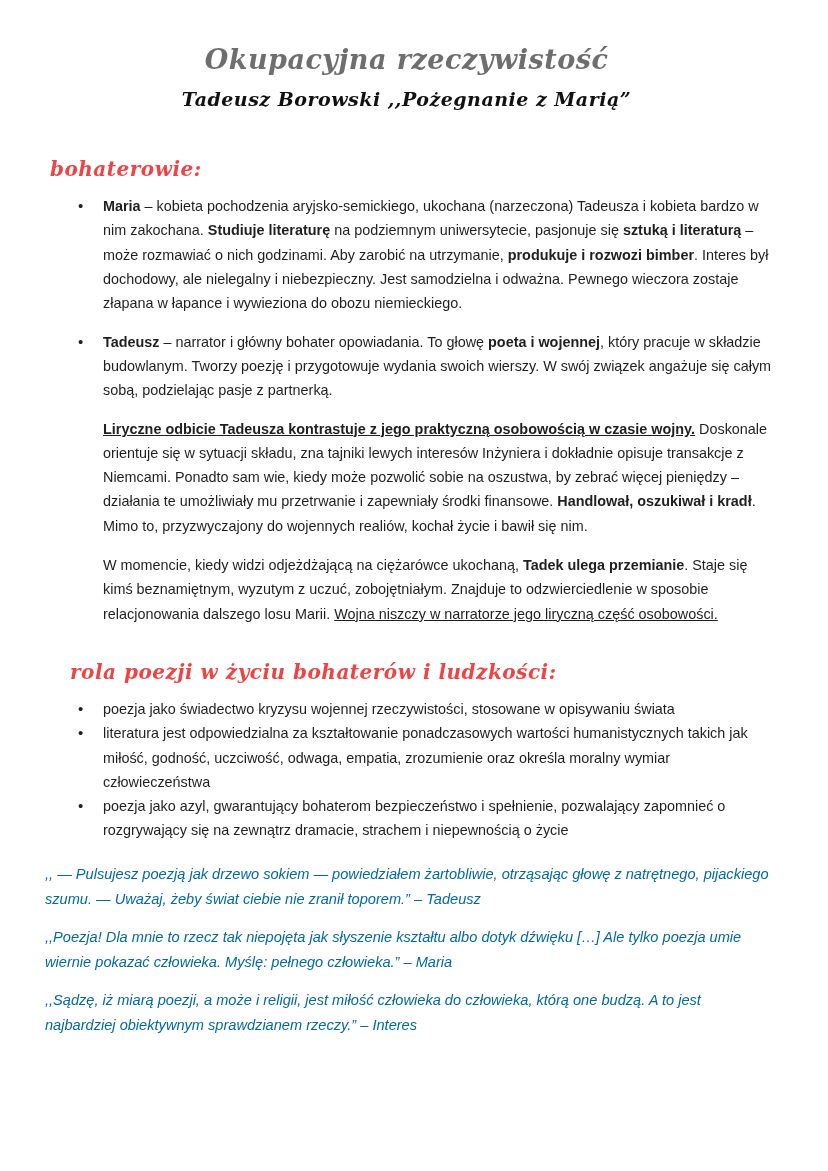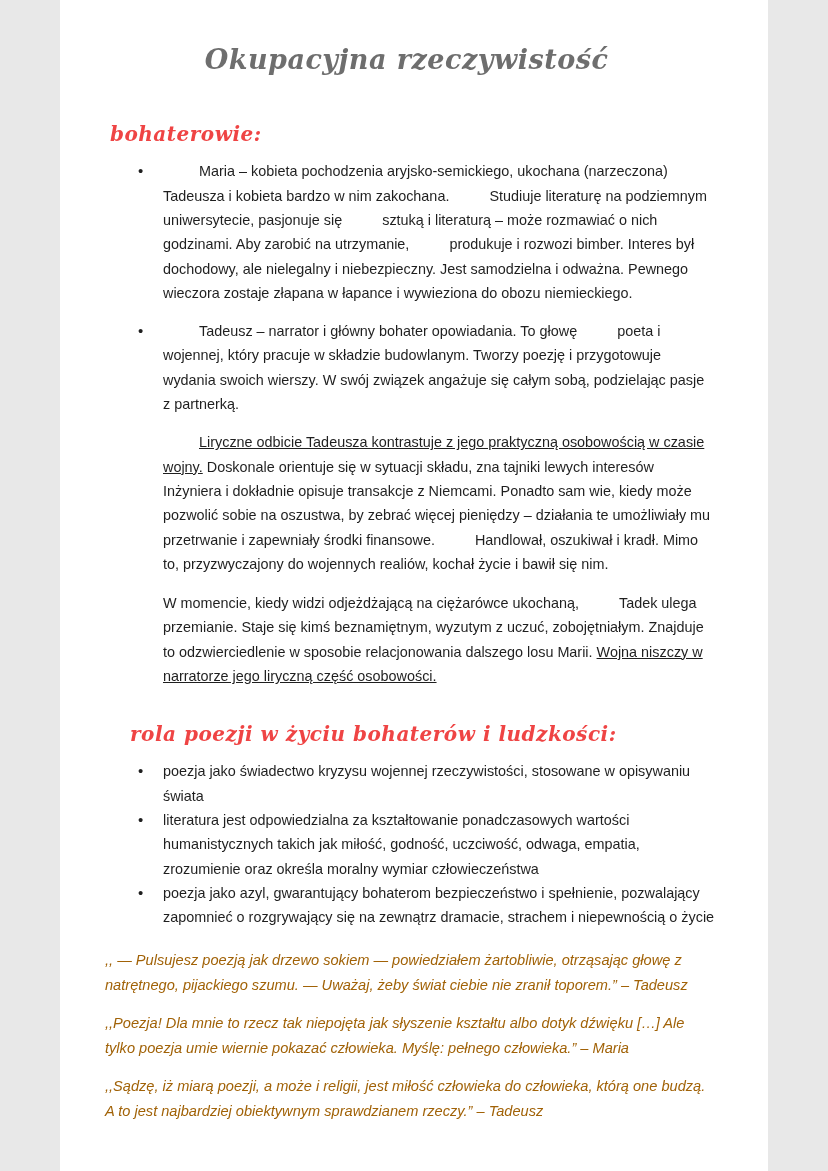--- a/index.html
+++ b/index.html
@@ -1,17 +1,17 @@
 <!DOCTYPE html>
 <html lang="pl"><head>
 <meta charset="utf-8">
 <style>
   html, body { margin: 0; padding: 0; background: #e8e8e8; }
   .page {
-    width: 708px;
+    width: 828px;
     height: 1171px;
     margin: 0 auto;
     background: #ffffff;
     font-family: "Liberation Sans", sans-serif;
     color: #1f1f1f;
     position: relative;
     overflow: hidden;
     box-sizing: border-box;
     padding: 44px 53px 40px 38px;
   }
@@ -73,34 +73,35 @@
   .indented-paragraph {
     margin: 14px 0 0 65px;
   }
   .para-transformation { margin-top: 15px; }
 
   .quote {
     font-style: italic;
     font-size: 14.6px;
     line-height: 25px;
     margin: 13px 0 0 7px;
-    color: #a16207;
+    color: #0369a1;
   }
   .quote:first-of-type { margin-top: 19px; }
 
-  .b { font-weight: normal; margin-left: 36px; }
+  .b { font-weight: bold; }
   .u { text-decoration: underline; }
 </style>
 </head>
 <body>
 
 <div class="page">
 
   <h1 class="doc-title script">Okupacyjna rzeczywistość</h1>
 
+  <h2 class="doc-subtitle script">Tadeusz Borowski ,,Pożegnanie z Marią”</h2>
 
   <section>
     <h3 class="section-heading script heading-characters">bohaterowie:</h3>
 
     <ul class="bullets body-text">
       <li><span class="b">Maria</span><span> – kobieta pochodzenia aryjsko-semickiego, ukochana (narzeczona) Tadeusza i kobieta bardzo w nim zakochana. </span><span class="b">Studiuje literaturę</span><span> na podziemnym uniwersytecie, pasjonuje się </span><span class="b">sztuką i literaturą</span><span> – może rozmawiać o nich godzinami. Aby zarobić na utrzymanie, </span><span class="b">produkuje i rozwozi bimber</span><span>. Interes był dochodowy, ale nielegalny i niebezpieczny. Jest samodzielna i odważna. Pewnego wieczora zostaje złapana w łapance i wywieziona do obozu niemieckiego.</span></li>
       <li><span class="b">Tadeusz</span><span> – narrator i główny bohater opowiadania. To głowę </span><span class="b">poeta i wojennej</span><span>, który pracuje w składzie budowlanym. Tworzy poezję i przygotowuje wydania swoich wierszy. W swój związek angażuje się całym sobą, podzielając pasje z partnerką.</span></li>
     </ul>
 
     <p class="body-text indented-paragraph"><span class="b u">Liryczne odbicie Tadeusza kontrastuje z jego praktyczną osobowością w czasie wojny.</span><span> Doskonale orientuje się w sytuacji składu, zna tajniki lewych interesów Inżyniera i dokładnie opisuje transakcje z Niemcami. Ponadto sam wie, kiedy może pozwolić sobie na oszustwa, by zebrać więcej pieniędzy – działania te umożliwiały mu przetrwanie i zapewniały środki finansowe. </span><span class="b">Handlował, oszukiwał i kradł</span><span>. Mimo to, przyzwyczajony do wojennych realiów, kochał życie i bawił się nim.</span></p>
@@ -114,16 +115,16 @@
     <ul class="bullets tight body-text">
       <li><span>poezja jako świadectwo kryzysu wojennej rzeczywistości, stosowane w opisywaniu świata</span></li>
       <li><span>literatura jest odpowiedzialna za kształtowanie ponadczasowych wartości humanistycznych takich jak miłość, godność, uczciwość, odwaga, empatia, zrozumienie oraz określa moralny wymiar człowieczeństwa</span></li>
       <li><span>poezja jako azyl, gwarantujący bohaterom bezpieczeństwo i spełnienie, pozwalający zapomnieć o rozgrywający się na zewnątrz dramacie, strachem i niepewnością o życie</span></li>
     </ul>
   </section>
 
   <section>
     <p class="quote"><span>,, — Pulsujesz poezją jak drzewo sokiem — powiedziałem żartobliwie, otrząsając głowę z natrętnego, pijackiego szumu. — Uważaj, żeby świat ciebie nie zranił toporem.” – Tadeusz</span></p>
     <p class="quote"><span>,,Poezja! Dla mnie to rzecz tak niepojęta jak słyszenie kształtu albo dotyk dźwięku […] Ale tylko poezja umie wiernie pokazać człowieka. Myślę: pełnego człowieka.” – Maria</span></p>
-    <p class="quote"><span>,,Sądzę, iż miarą poezji, a może i religii, jest miłość człowieka do człowieka, którą one budzą. A to jest najbardziej obiektywnym sprawdzianem rzeczy.” – Tadeusz</span></p>
+    <p class="quote"><span>,,Sądzę, iż miarą poezji, a może i religii, jest miłość człowieka do człowieka, którą one budzą. A to jest najbardziej obiektywnym sprawdzianem rzeczy.” – Interes</span></p>
   </section>
 
 </div>
 
 </body></html>

